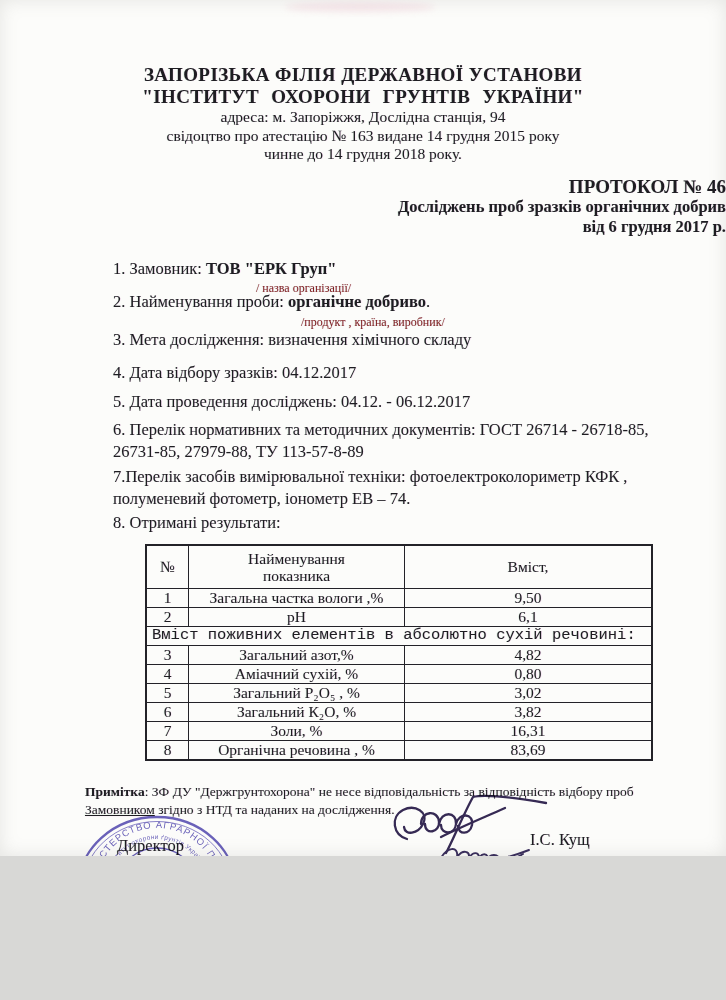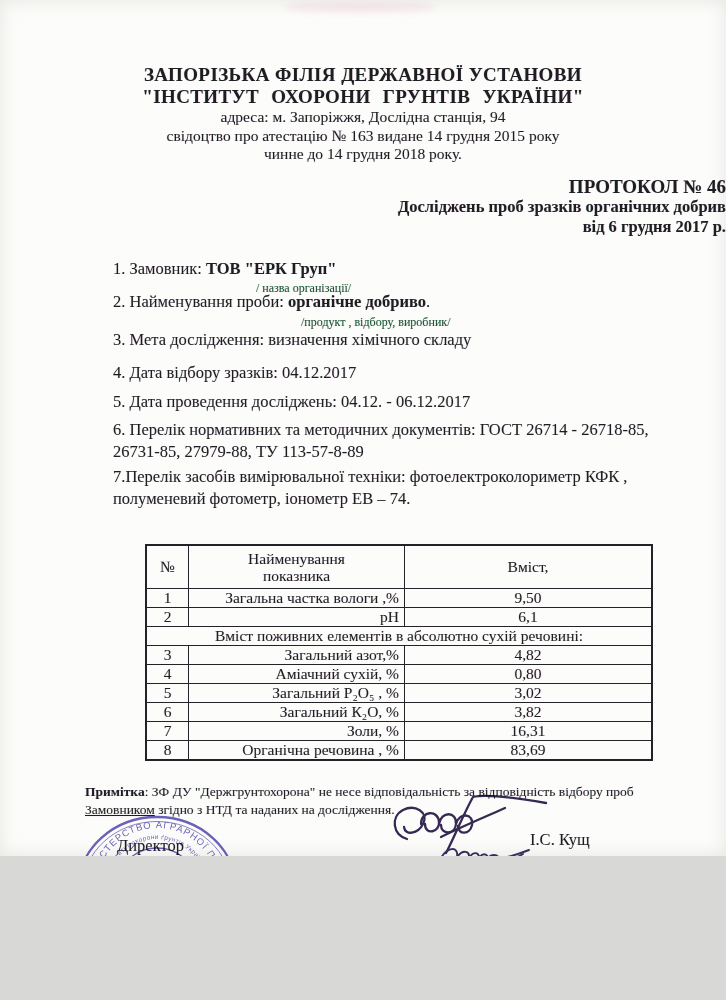--- a/index.html
+++ b/index.html
@@ -14,33 +14,33 @@
   .smudge{position:absolute;left:285px;top:2px;width:150px;height:10px;
     background:rgba(230,170,190,.25);filter:blur(3px);border-radius:50%;}
   .hdr{position:absolute;top:64px;left:0;right:0;text-align:center;line-height:22px;}
   .hdr .b1{font-weight:bold;font-size:19px;letter-spacing:.4px;}
   .hdr .b2{font-weight:bold;font-size:19px;letter-spacing:.4px;word-spacing:7px;}
   .hdr .s{font-size:15.5px;line-height:18.5px;}
   .titleblk{position:absolute;top:176px;left:12px;right:0;text-align:right;}
   .titleblk .t1{font-weight:bold;font-size:19px;line-height:21px;}
   .titleblk .t2{font-weight:bold;font-size:16.5px;line-height:20px;}
   .item{position:absolute;left:113px;font-size:16.5px;line-height:22px;}
-  .cap{position:absolute;font-size:12px;color:#14532d;}
+  .cap{position:absolute;font-size:12px;color:#7f1d1d;}
   .resulttable{position:absolute;left:145px;top:544px;border-collapse:collapse;
     font-size:15.5px;table-layout:fixed;width:472px;}
   .resulttable td,.resulttable th{border:1px solid #232228;padding:0 5px;
     font-weight:normal;line-height:1.1;}
   .resulttable{border:2px solid #232228;}
   .col-num{width:31px;text-align:center;}
-  .col-name{width:205px;text-align:right;}
+  .col-name{width:205px;text-align:center;}
   .col-val{width:236px;text-align:center;}
   .resulttable thead th{height:42px;text-align:center;vertical-align:middle;}
   .resulttable tbody td{height:18px;}
   .hdr-name-wrap{display:inline-block;width:120px;}
-  .section-td{text-align:center;}
+  .section-td{text-align:left;font-family:Liberation Mono, monospace;}
   .note{position:absolute;left:85px;top:783px;width:592px;font-size:13.5px;line-height:18px;}
   .note .lbl{font-weight:bold;}
   .note .und{text-decoration:underline;}
   .role{position:absolute;left:117px;font-size:16.5px;z-index:2;}
   .mp{position:absolute;left:89px;top:929px;font-size:16.5px;z-index:2;text-align:right;}
   .nm{position:absolute;left:530px;font-size:16.5px;z-index:2;}
   .stampsvg{position:absolute;left:74px;top:813px;z-index:4;
     mix-blend-mode:multiply;opacity:.82;color:#4a3fae;}
   .sigsvg{position:absolute;left:383px;top:793px;z-index:5;mix-blend-mode:multiply;}
   .ink1{stroke:#362a55;}
@@ -66,27 +66,28 @@
   <div class="titleblk">
     <div class="t1">ПРОТОКОЛ № 46</div>
     <div class="t2">Досліджень проб зразків органічних добрив</div>
     <div class="t2">від 6 грудня 2017 р.</div>
   </div>
 
   <div class="item" style="top:258px;"><span>1. Замовник: </span><b>ТОВ "ЕРК Груп"</b></div>
   <div class="cap" style="left:256px;top:281px;">/ назва організації/</div>
 
   <div class="item" style="top:291px;"><span>2. Найменування проби: </span><b>органічне добриво</b><span>.</span></div>
-  <div class="cap" style="left:301px;top:315px;">/продукт , відбору, виробник/</div>
+  <div class="cap" style="left:301px;top:315px;">/продукт , країна, виробник/</div>
 
   <div class="item" style="top:329px;">3. Мета дослідження: визначення хімічного складу</div>
   <div class="item" style="top:362px;">4. Дата відбору зразків: 04.12.2017</div>
   <div class="item" style="top:391px;">5. Дата проведення досліджень: 04.12. - 06.12.2017</div>
   <div class="item" style="top:419px;width:566px;">6. Перелік нормативних та методичних документів: ГОСТ 26714 - 26718-85, 26731-85, 27979-88, ТУ 113-57-8-89</div>
   <div class="item" style="top:466px;width:592px;">7.Перелік засобів вимірювальної техніки: фотоелектроколориметр КФК , полуменевий фотометр, іонометр ЕВ – 74.</div>
+  <div class="item" style="top:512px;">8. Отримані результати:</div>
 
   <table class="resulttable">
     <thead>
       <tr>
         <th class="col-num">№</th>
         <th class="col-name" style="text-align:center;"><span class="hdr-name-wrap">Найменування показника</span></th>
         <th class="col-val">Вміст,</th>
       </tr>
     </thead>
     <tbody>

